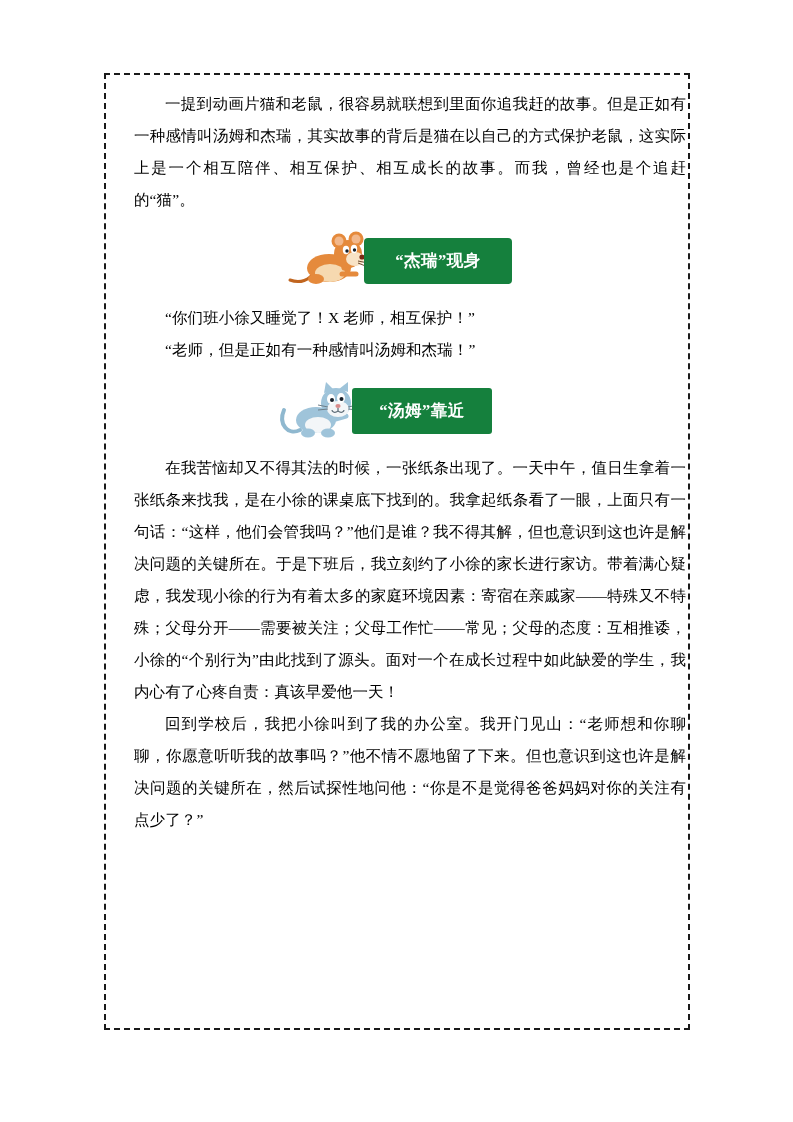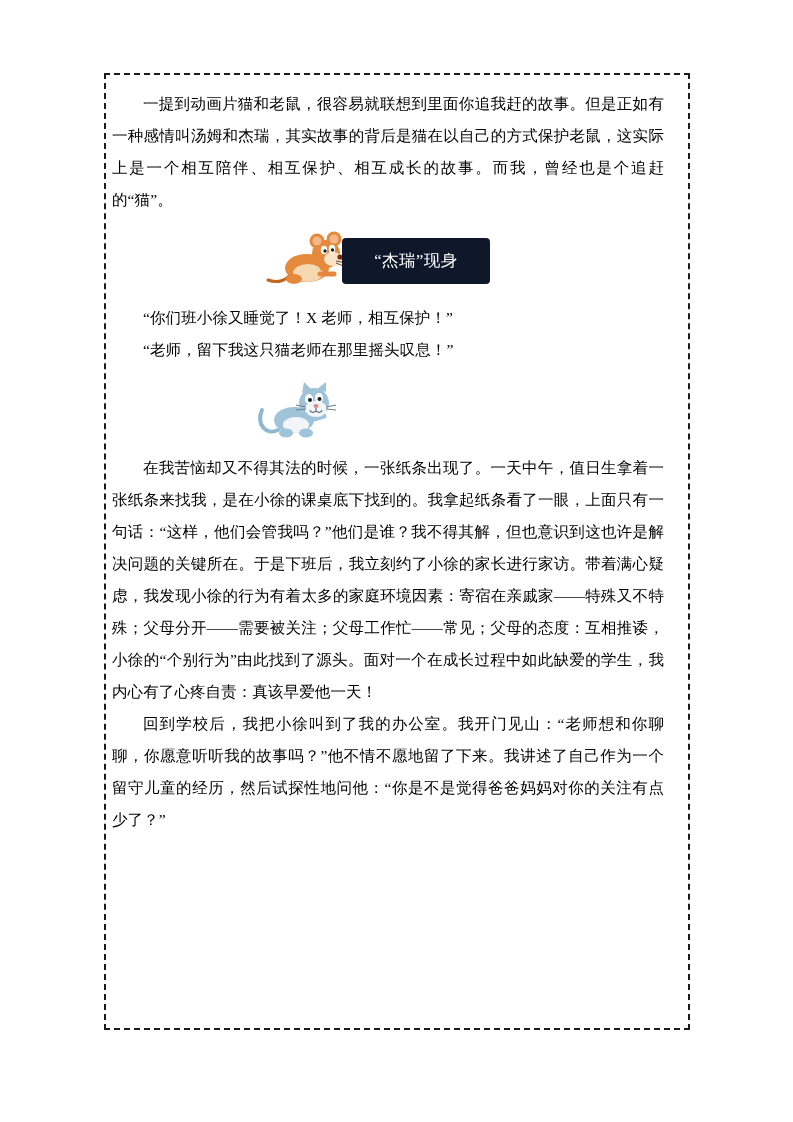--- a/index.html
+++ b/index.html
@@ -26,21 +26,21 @@
     position: absolute;
     left: 104px;
     top: 73px;
     width: 586px;
     height: 957px;
     border: 2px dashed #1a1a1a;
     box-sizing: border-box;
   }
   .content {
     position: absolute;
-    left: 112px;
+    left: 134px;
     top: 88px;
     width: 552px;
     box-sizing: border-box;
   }
   p.para {
     margin: 0 0 0 0;
     font-size: 15.5px;
     line-height: 32px;
     text-align: justify;
     text-justify: inter-ideograph;
@@ -54,25 +54,25 @@
     position: relative;
     height: 62px;
     margin: 14px 0 10px 0;
   }
   .banner .tag {
     position: absolute;
     left: 230px;
     top: 8px;
     width: 148px;
     height: 46px;
-    background: #0f172a;
+    background: #15803d;
     border-radius: 4px 4px 4px 4px;
     color: #ffffff;
     font-size: 16.5px;
-    font-weight: normal;
+    font-weight: bold;
     display: flex;
     align-items: center;
     justify-content: center;
     letter-spacing: 0.5px;
   }
   .banner .tag.shifted {
     left: 218px;
     width: 140px;
     border-radius: 3px;
   }
@@ -125,21 +125,21 @@
           <circle cx="63" cy="21" r="1.7" fill="#17202a"></circle>
           <circle cx="70.5" cy="20" r="1.7" fill="#17202a"></circle>
 
           <path d="M74 31 L84 33 M74 33 L84 37" stroke="#6b4a2f" stroke-width="1" fill="none"></path>
         </svg>
       </div>
       <div class="tag">“杰瑞”现身</div>
     </div>
 
     <p class="para indent">“你们班小徐又睡觉了！X 老师，相互保护！”</p>
-    <p class="para indent">“老师，留下我这只猫老师在那里摇头叹息！”</p>
+    <p class="para indent">“老师，但是正如有一种感情叫汤姆和杰瑞！”</p>
 
     <div class="banner">
       <div class="cat-art">
         <svg width="92" height="62" viewBox="0 0 92 62" xmlns="http://www.w3.org/2000/svg">
 
           <path d="M8 30 C 2 44, 12 56, 24 50" stroke="#8fb8cf" stroke-width="4" fill="none" stroke-linecap="round"></path>
 
           <ellipse cx="40" cy="40" rx="20" ry="13" fill="#9fc4da"></ellipse>
           <ellipse cx="42" cy="45" rx="13" ry="8" fill="#f3f6f8"></ellipse>
 
@@ -159,19 +159,20 @@
           <ellipse cx="65" cy="18" rx="4" ry="5" fill="#ffffff"></ellipse>
           <circle cx="56" cy="20" r="2" fill="#17202a"></circle>
           <circle cx="65.5" cy="19" r="2" fill="#17202a"></circle>
 
           <ellipse cx="62" cy="26" rx="2.6" ry="2" fill="#d98b8b"></ellipse>
           <path d="M62 28 L62 31 M62 31 C 58 34, 56 31, 56 30 M62 31 C 66 34, 68 31, 68 30" stroke="#5a6a75" stroke-width="1.2" fill="none"></path>
 
           <path d="M52 27 L42 25 M52 29 L42 30 M72 27 L82 25 M72 29 L82 30" stroke="#6d7d88" stroke-width="1" fill="none"></path>
         </svg>
       </div>
+      <div class="tag shifted">“汤姆”靠近</div>
     </div>
 
     <p class="para indent">在我苦恼却又不得其法的时候，一张纸条出现了。一天中午，值日生拿着一张纸条来找我，是在小徐的课桌底下找到的。我拿起纸条看了一眼，上面只有一句话：“这样，他们会管我吗？”他们是谁？我不得其解，但也意识到这也许是解决问题的关键所在。于是下班后，我立刻约了小徐的家长进行家访。带着满心疑虑，我发现小徐的行为有着太多的家庭环境因素：寄宿在亲戚家——特殊又不特殊；父母分开——需要被关注；父母工作忙——常见；父母的态度：互相推诿，小徐的“个别行为”由此找到了源头。面对一个在成长过程中如此缺爱的学生，我内心有了心疼自责：真该早爱他一天！</p>
-    <p class="para indent">回到学校后，我把小徐叫到了我的办公室。我开门见山：“老师想和你聊聊，你愿意听听我的故事吗？”他不情不愿地留了下来。我讲述了自己作为一个留守儿童的经历，然后试探性地问他：“你是不是觉得爸爸妈妈对你的关注有点少了？”</p>
+    <p class="para indent">回到学校后，我把小徐叫到了我的办公室。我开门见山：“老师想和你聊聊，你愿意听听我的故事吗？”他不情不愿地留了下来。但也意识到这也许是解决问题的关键所在，然后试探性地问他：“你是不是觉得爸爸妈妈对你的关注有点少了？”</p>
 
   </div>
 </div>
 
 </body></html>

